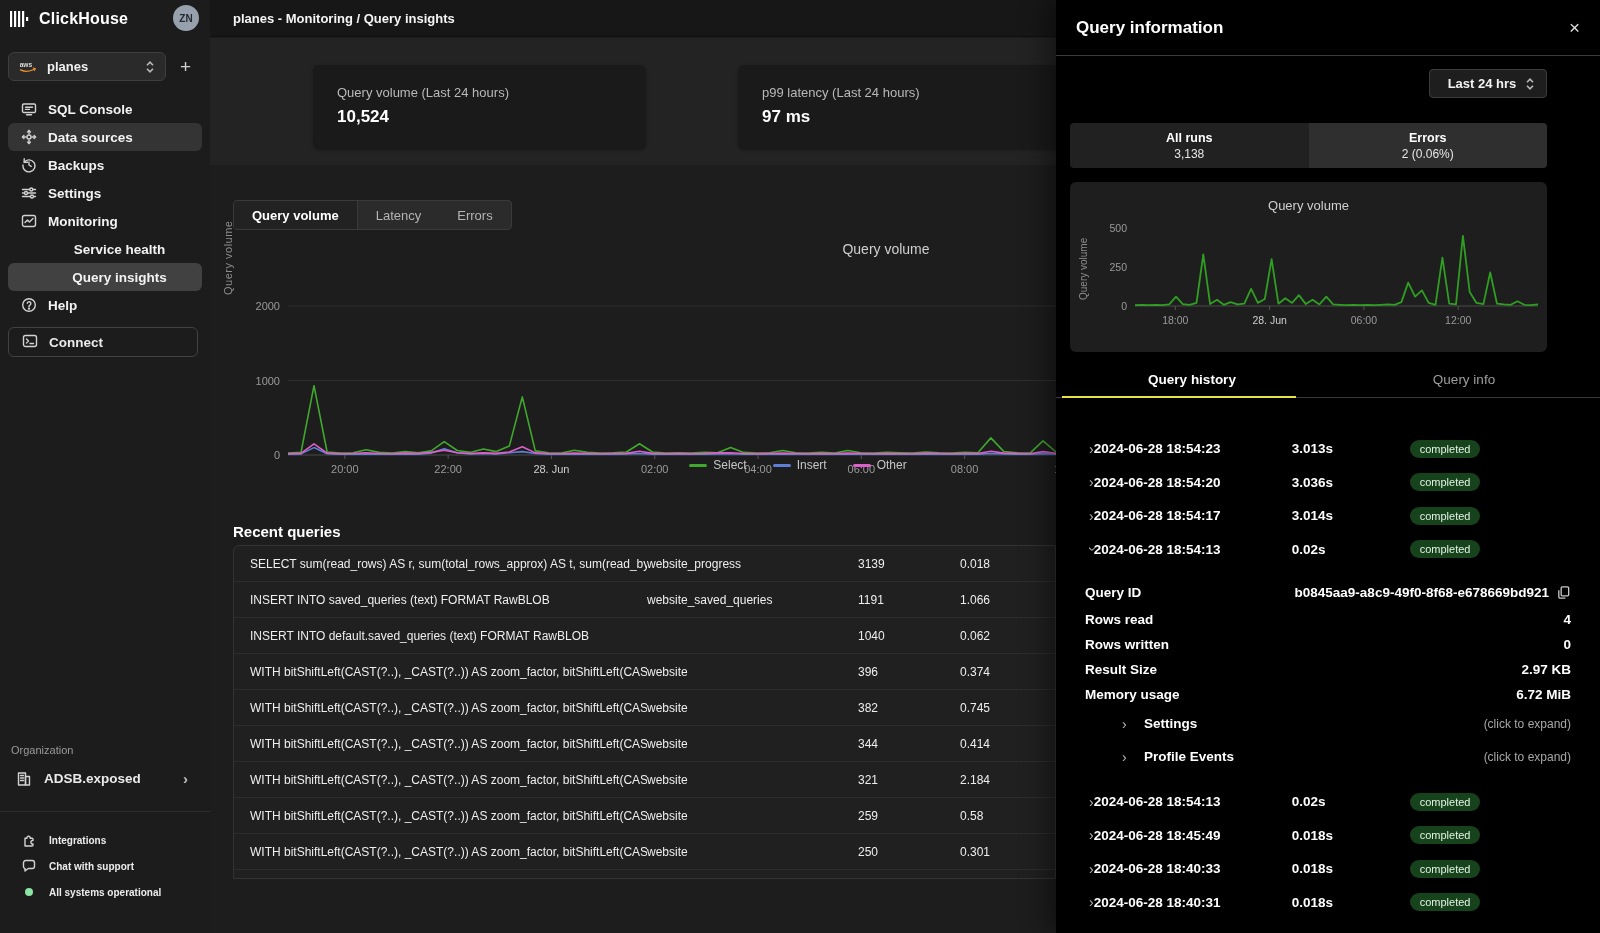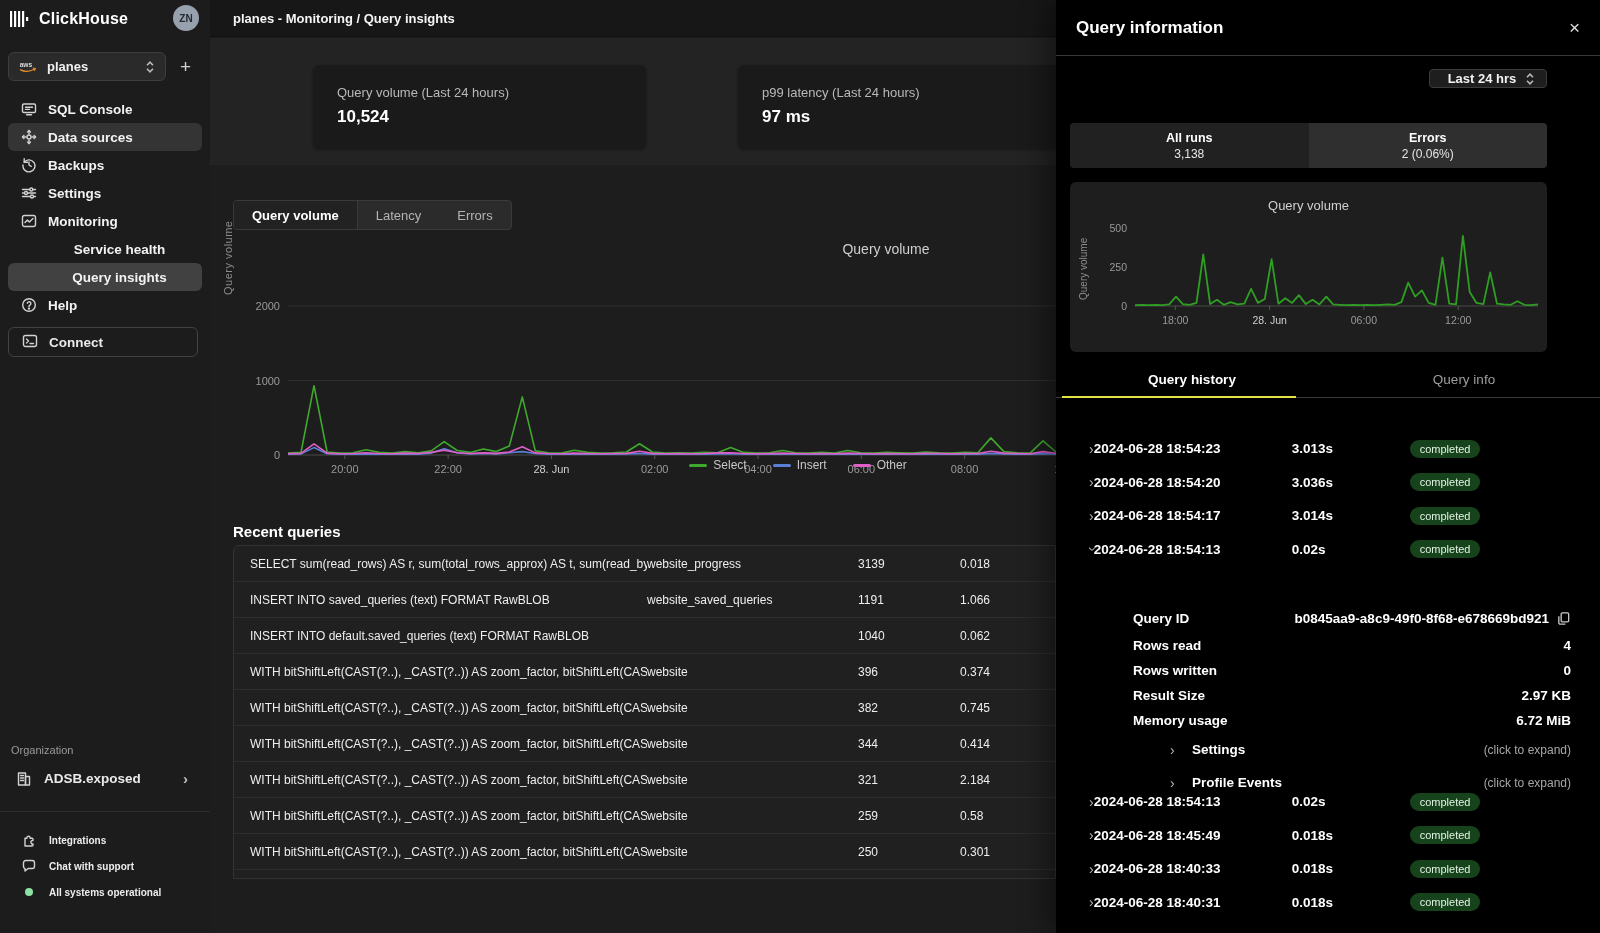--- a/index.html
+++ b/index.html
@@ -86,21 +86,21 @@
   .partial-row { height:8px; background:#202020; }
 
   
   .panel { position:absolute; left:1056px; top:0; width:544px; height:933px; background:#000000;
     box-shadow:-10px 0 24px rgba(0,0,0,.4); }
   .panel-header { position:absolute; top:0; left:0; right:0; height:56px; border-bottom:1px solid #3a3a3a;
     display:flex; align-items:center; padding:0 20px; }
   .panel-title { font-size:17px; font-weight:bold; color:#fff; }
   .close-btn { margin-left:auto; font-size:19px; color:#dcdcdc; cursor:pointer; line-height:1; }
   .panel-body { position:absolute; top:56px; left:0; right:0; bottom:0; }
-  .range-select { position:absolute; top:13px; right:53px; width:118px; height:19px; background:#1e1e1e;
+  .range-select { position:absolute; top:13px; right:53px; width:118px; height:29px; background:#1e1e1e;
     border:1px solid #3c3c3c; border-radius:4px; display:flex; align-items:center; padding:0 10px; }
   .range-label { flex:1; text-align:center; font-size:13px; font-weight:bold; color:#f2f2f2; }
   .toggle { position:absolute; top:67px; left:14px; right:53px; height:45px; border-radius:4px; overflow:hidden; display:flex; }
   .tg-half { flex:1; display:flex; flex-direction:column; align-items:center; justify-content:center; gap:2px; cursor:pointer; }
   .tg-half.on  { background:#212121; }
   .tg-half.off { background:#2f2f2f; }
   .tg-label { font-size:12.5px; font-weight:bold; color:#fff; }
   .tg-value { font-size:12px; color:#e6e6e6; }
   .mini-card { position:absolute; top:126px; left:14px; right:53px; height:170px; background:#1e1e1e; border-radius:6px; }
   .mini-title { position:absolute; top:16px; left:0; right:0; text-align:center; font-size:13px; color:#cfcfcf; }
@@ -117,21 +117,21 @@
   .hh-dur { flex:0 0 118px; }
   .hist-rows1 { position:absolute; top:376px; left:0; right:0; }
   .hist-rows2 { position:absolute; top:729px; left:0; right:0; }
   .hrow { height:33.5px; display:flex; align-items:center; }
   .hr-chev { flex:0 0 25px; padding-left:33px; color:#b5b5b5; font-size:14px; cursor:pointer; }
   .hr-chev.down { transform:translateX(2px); }
   .hr-chev.down span { display:inline-block; transform:rotate(90deg); }
   .hr-time { flex:0 0 198px; font-size:13.5px; font-weight:bold; color:#fff; }
   .hr-dur { flex:0 0 118px; font-size:13.5px; font-weight:bold; color:#fff; }
   .badge { background:#17431c; color:#e3f2e3; font-size:11px; padding:3px 10px; border-radius:9px; }
-  .details { position:absolute; top:535px; left:0; right:0; height:220px;padding-left:48px; }
+  .details { position:absolute; top:509px; left:0; right:0; height:220px; }
   .d-row { height:25px; display:flex; align-items:center; padding:0 29px; }
   .d-row.first { margin-top:12px; height:30px; }
   .d-label { font-size:13.5px; font-weight:bold; color:#fff; }
   .d-value { margin-left:auto; font-size:13.5px; font-weight:bold; color:#fff; }
   .qid-value { margin-left:auto; font-size:13.5px; font-weight:bold; color:#fff; }
   .copy-ic { width:15px; height:15px; margin-left:7px; stroke:#c9c9c9; fill:none; stroke-width:1.4; cursor:pointer; }
   .d-exp { height:33px; display:flex; align-items:center; padding:0 29px 0 66px; }
   .d-exp .hr-chev { flex:0 0 22px; padding-left:0; }
   .d-hint { margin-left:auto; font-size:12px; color:#a7a7a7; }
 

